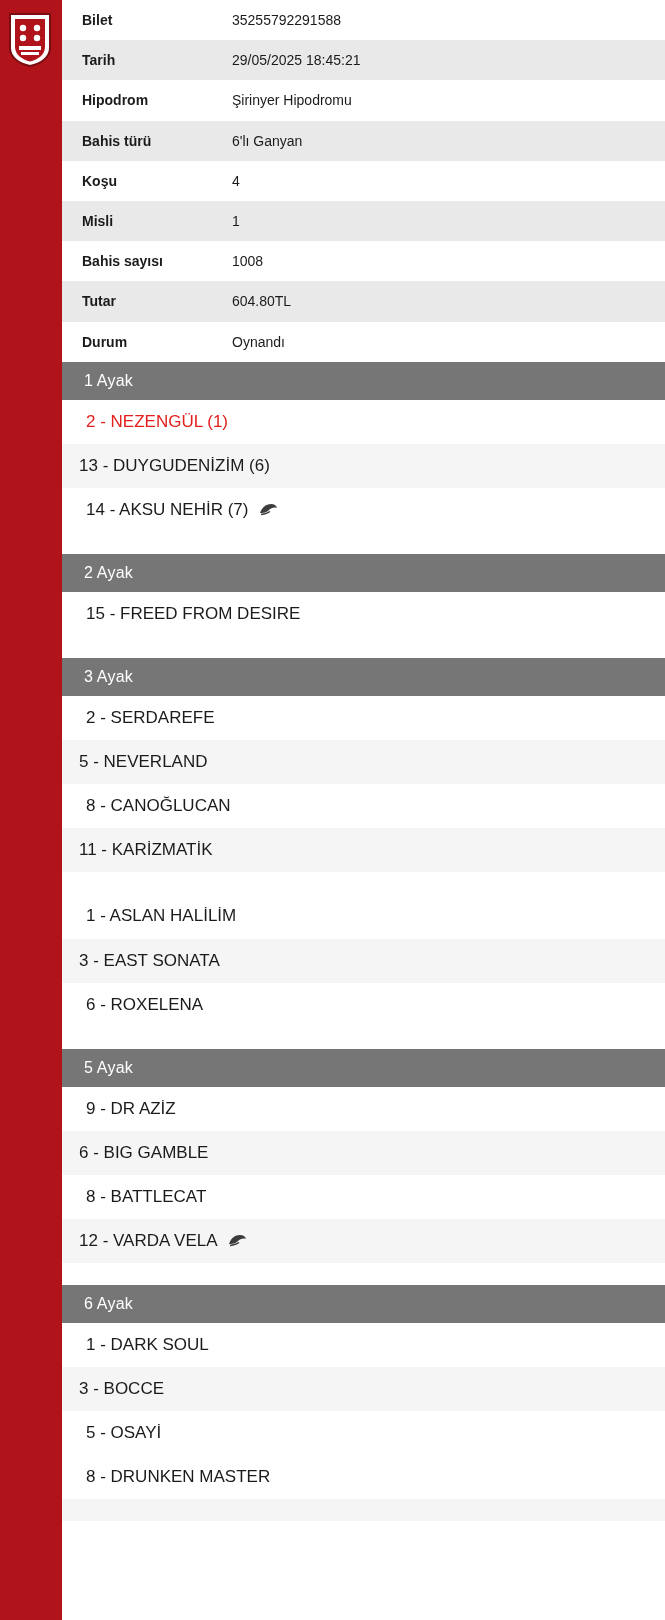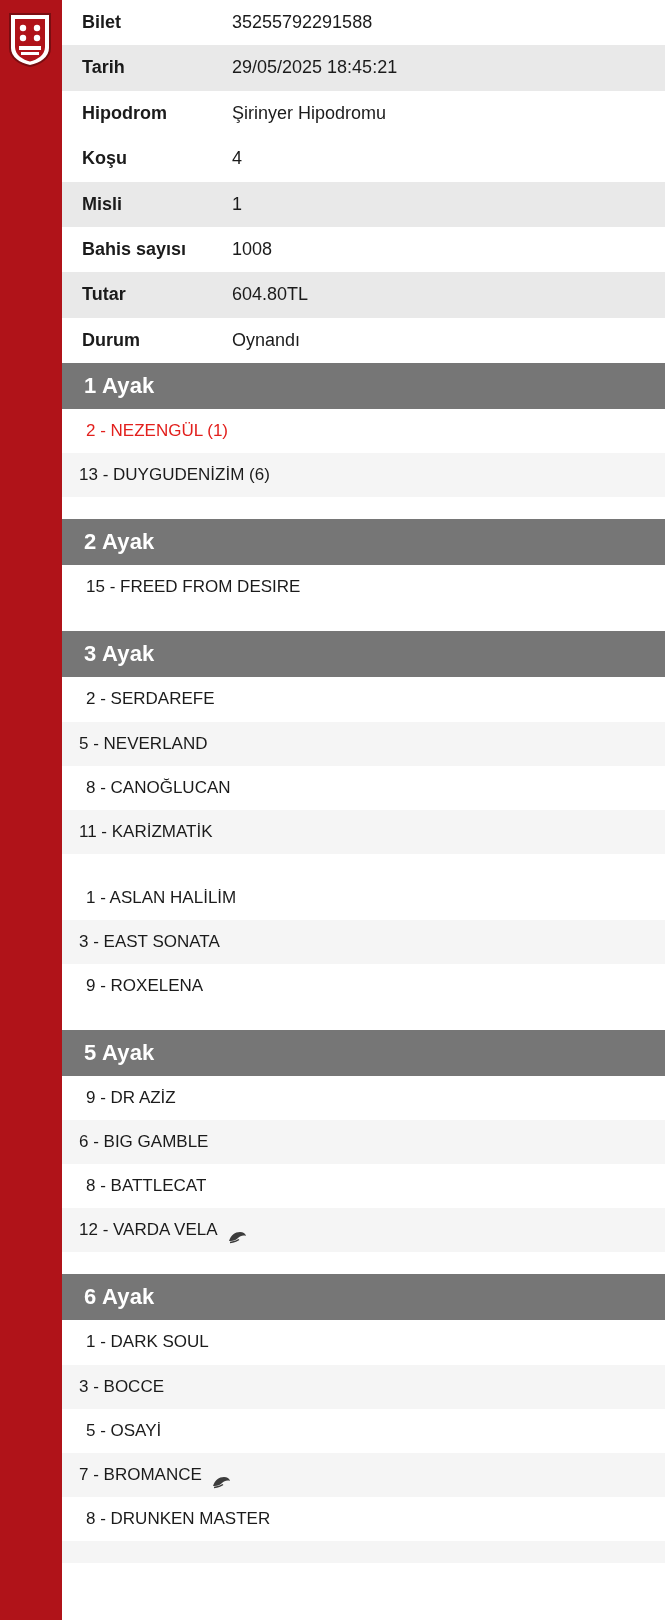--- a/index.html
+++ b/index.html
@@ -46,52 +46,52 @@
 
   
   .info-table {
     width: 100%;
     border-collapse: collapse;
   }
   .info-table tr.odd  { background: #ffffff; }
   .info-table tr.even { background: #e9e9e9; }
   .info-table td {
     padding: 11px 0 11px 20px;
-    font-size: 18px;
+    font-size: 14px;
     color: #1b1b1b;
     vertical-align: middle;
     line-height: 1.3;
   }
   .info-table td.label {
     font-weight: bold;
     width: 170px;
     white-space: nowrap;
   }
   .info-table td.value {
     font-weight: normal;
     padding-left: 0;
   }
 
   
   .leg { width: 100%; }
   .leg-header {
     background: #767676;
     color: #ffffff;
-    font-weight: bold;
-    font-size: 22px;
+    font-weight: normal;
+    font-size: 16px;
     padding: 10px 0 10px 22px;
     letter-spacing: 0.2px;
   }
   .horse-row {
     font-size: 17px;
     color: #1b1b1b;
     padding: 11px 0 11px 24px;
     line-height: 1.3;
     display: flex;
-    align-items: flex-end;
+    align-items: flex-start;
   }
   .horse-row.odd  { background: #ffffff; }
   .horse-row.even { background: #f5f5f5; padding-left: 17px; }
   .horse-row.fav .horse-name { color: #e2201d; }
   .horse-name { white-space: nowrap; }
   .blinker-icon {
     display: inline-block;
     margin-left: 10px;
     width: 19px;
     height: 14px;
@@ -132,20 +132,24 @@
           <td class="value">35255792291588</td>
         </tr>
         <tr class="even">
           <td class="label">Tarih</td>
           <td class="value">29/05/2025 18:45:21</td>
         </tr>
         <tr class="odd">
           <td class="label">Hipodrom</td>
           <td class="value">Şirinyer Hipodromu</td>
         </tr>
+        <tr class="even">
+          <td class="label">Bahis türü</td>
+          <td class="value">6'lı Ganyan</td>
+        </tr>
         <tr class="odd">
           <td class="label">Koşu</td>
           <td class="value">4</td>
         </tr>
         <tr class="even">
           <td class="label">Misli</td>
           <td class="value">1</td>
         </tr>
         <tr class="odd">
           <td class="label">Bahis sayısı</td>
@@ -164,20 +168,27 @@
 
     <div id="legs-container">
         <div class="leg">
           <div class="leg-header">1 Ayak</div>
           <div class="horse-row odd fav">
             <span class="horse-name">2 - NEZENGÜL (1)</span>
           </div>
           <div class="horse-row even">
             <span class="horse-name">13 - DUYGUDENİZİM (6)</span>
           </div>
+          <div class="horse-row odd">
+            <span class="horse-name">14 - AKSU NEHİR (7)</span>
+            <span class="blinker-icon"><svg width="19" height="14" viewBox="0 0 19 14" xmlns="http://www.w3.org/2000/svg">
+                <path d="M1 11 C3 5 7 2 12 2 C15 2 17.5 3.5 18 6 C15 5 12 6 10 8 C8 10 5 11.5 1 11 Z" fill="#3c3c3c"></path>
+                <path d="M2 12.5 C6 12 9 11 11 9.5" stroke="#3c3c3c" stroke-width="1.4" fill="none"></path>
+              </svg></span>
+          </div>
         </div>
         <div class="leg-gap"></div>
         <div class="leg">
           <div class="leg-header">2 Ayak</div>
           <div class="horse-row odd">
             <span class="horse-name">15 - FREED FROM DESIRE</span>
           </div>
         </div>
         <div class="leg-gap"></div>
         <div class="leg">
@@ -197,21 +208,21 @@
         </div>
         <div class="leg-gap"></div>
         <div class="leg">
           <div class="horse-row odd">
             <span class="horse-name">1 - ASLAN HALİLİM</span>
           </div>
           <div class="horse-row even">
             <span class="horse-name">3 - EAST SONATA</span>
           </div>
           <div class="horse-row odd">
-            <span class="horse-name">9 - ROXELENA</span>
+            <span class="horse-name">6 - ROXELENA</span>
           </div>
         </div>
         <div class="leg-gap"></div>
         <div class="leg">
           <div class="leg-header">5 Ayak</div>
           <div class="horse-row odd">
             <span class="horse-name">9 - DR AZİZ</span>
           </div>
           <div class="horse-row even">
             <span class="horse-name">6 - BIG GAMBLE</span>
@@ -232,27 +243,20 @@
           <div class="leg-header">6 Ayak</div>
           <div class="horse-row odd">
             <span class="horse-name">1 - DARK SOUL</span>
           </div>
           <div class="horse-row even">
             <span class="horse-name">3 - BOCCE</span>
           </div>
           <div class="horse-row odd">
             <span class="horse-name">5 - OSAYİ</span>
           </div>
-          <div class="horse-row even">
-            <span class="horse-name">7 - BROMANCE</span>
-            <span class="blinker-icon"><svg width="19" height="14" viewBox="0 0 19 14" xmlns="http://www.w3.org/2000/svg">
-                <path d="M1 11 C3 5 7 2 12 2 C15 2 17.5 3.5 18 6 C15 5 12 6 10 8 C8 10 5 11.5 1 11 Z" fill="#3c3c3c"></path>
-                <path d="M2 12.5 C6 12 9 11 11 9.5" stroke="#3c3c3c" stroke-width="1.4" fill="none"></path>
-              </svg></span>
-          </div>
           <div class="horse-row odd">
             <span class="horse-name">8 - DRUNKEN MASTER</span>
           </div>
           <div class="horse-row even"></div>
         </div>
       </div>
 
   </div>
 </div>
 

